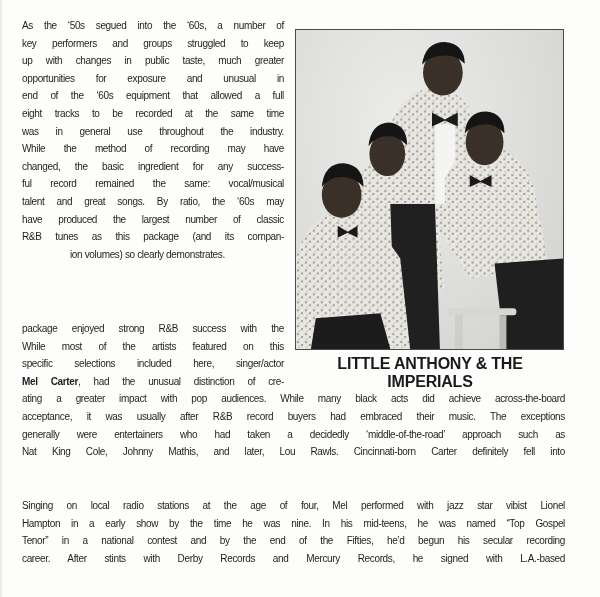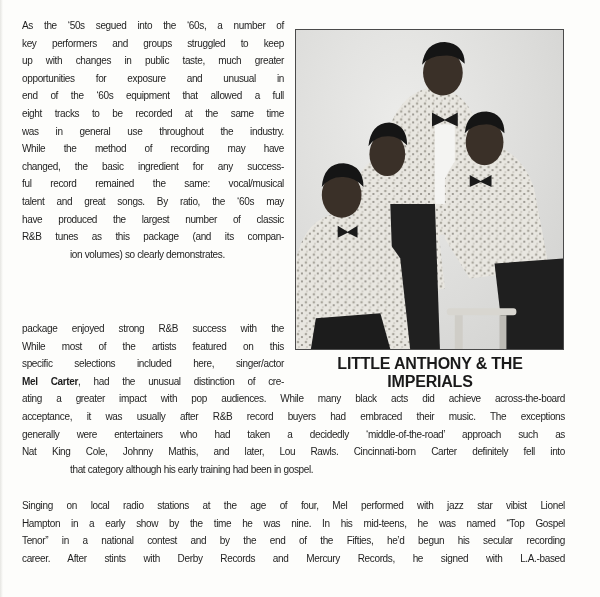--- a/index.html
+++ b/index.html
@@ -75,21 +75,20 @@
     <span class="line">While most of the artists featured on this</span>
     <span class="line">specific selections included here, singer/actor</span>
     <span class="line"><b class="bold">Mel Carter</b><span>, had the unusual distinction of cre-</span></span>
   </div>
 
   <div class="para" id="p2-full">
     <span class="line">ating a greater impact with pop audiences.  While many black acts did achieve across-the-board</span>
     <span class="line">acceptance, it was usually after R&amp;B record buyers had embraced their music. The exceptions</span>
     <span class="line">generally were entertainers who had taken a decidedly ‘middle-of-the-road’ approach such as</span>
     <span class="line">Nat King Cole, Johnny Mathis, and later, Lou Rawls.  Cincinnati-born Carter definitely fell into</span>
-    <span class="line last">that  category although his early training had been in gospel.</span>
   </div>
 
   <div class="para" id="p3">
     <span class="line">Singing on local radio stations at the age of four, Mel performed with jazz star vibist Lionel</span>
     <span class="line">Hampton in a early show by the time he was nine.  In his mid-teens, he was named “Top Gospel</span>
     <span class="line">Tenor” in a national contest and by the end of the Fifties, he’d begun his secular recording</span>
     <span class="line">career.  After stints with Derby Records and Mercury Records, he signed with L.A.-based</span>
   </div>
 
   <div class="photo">

